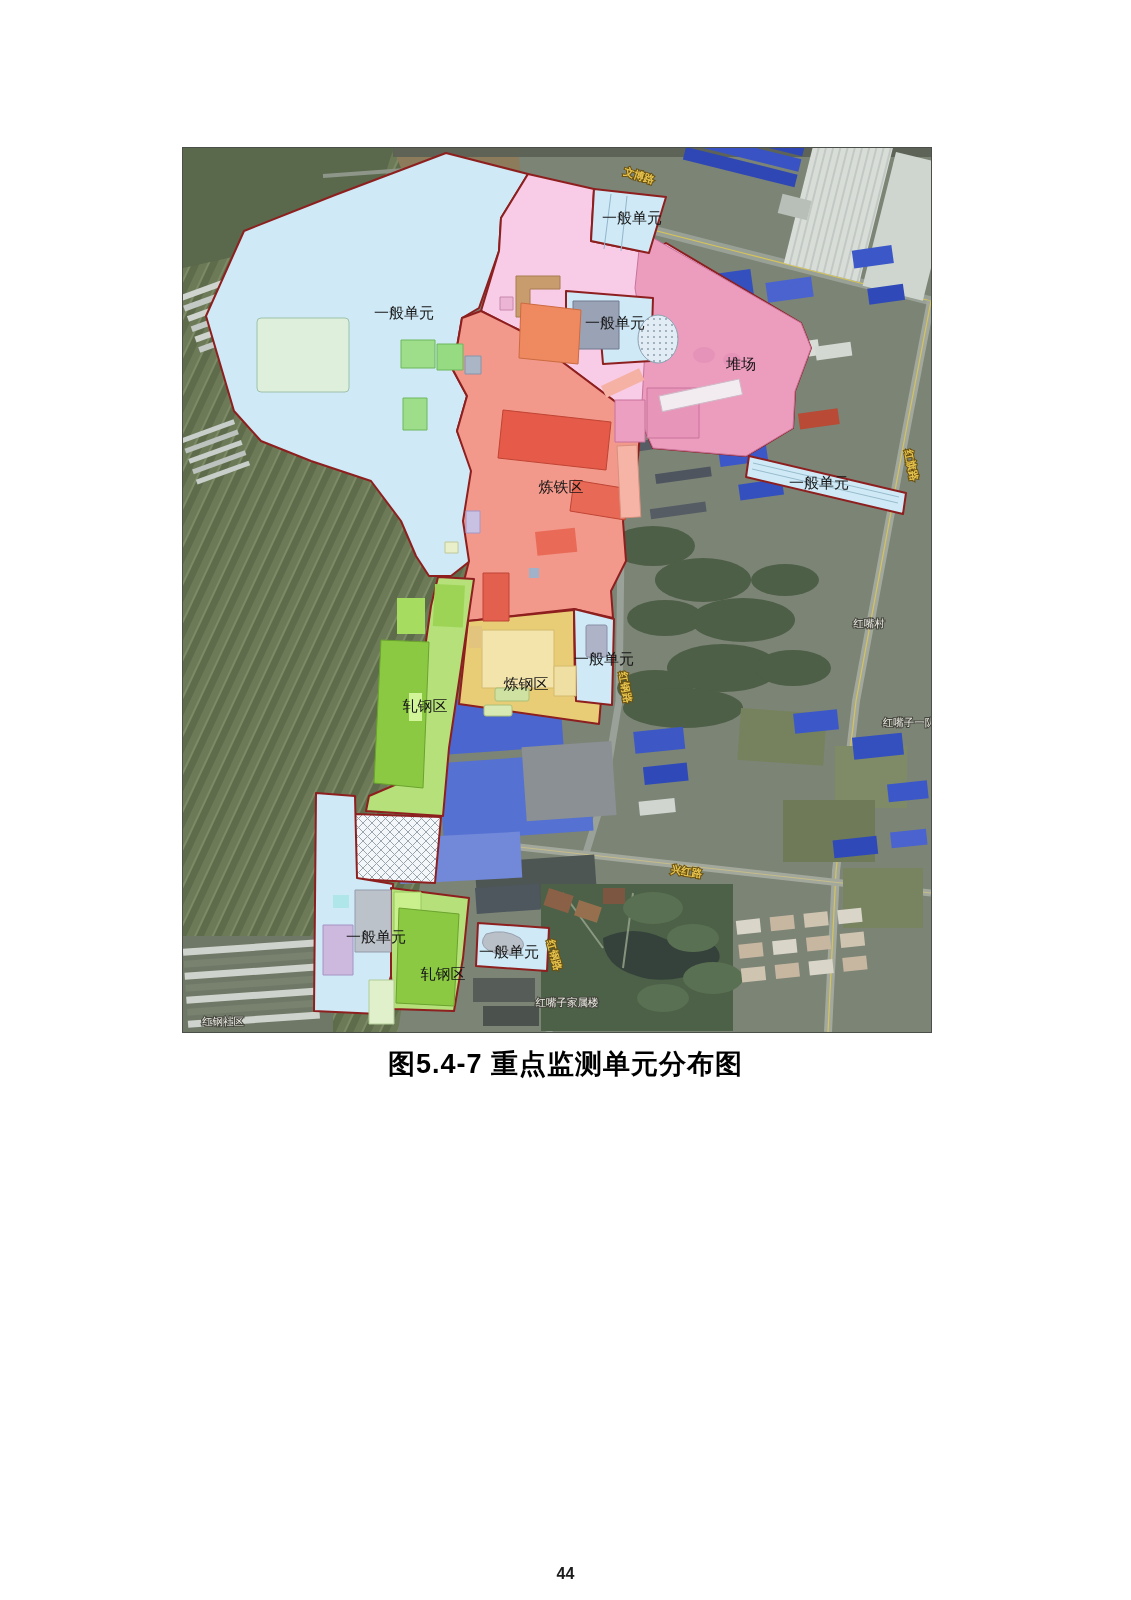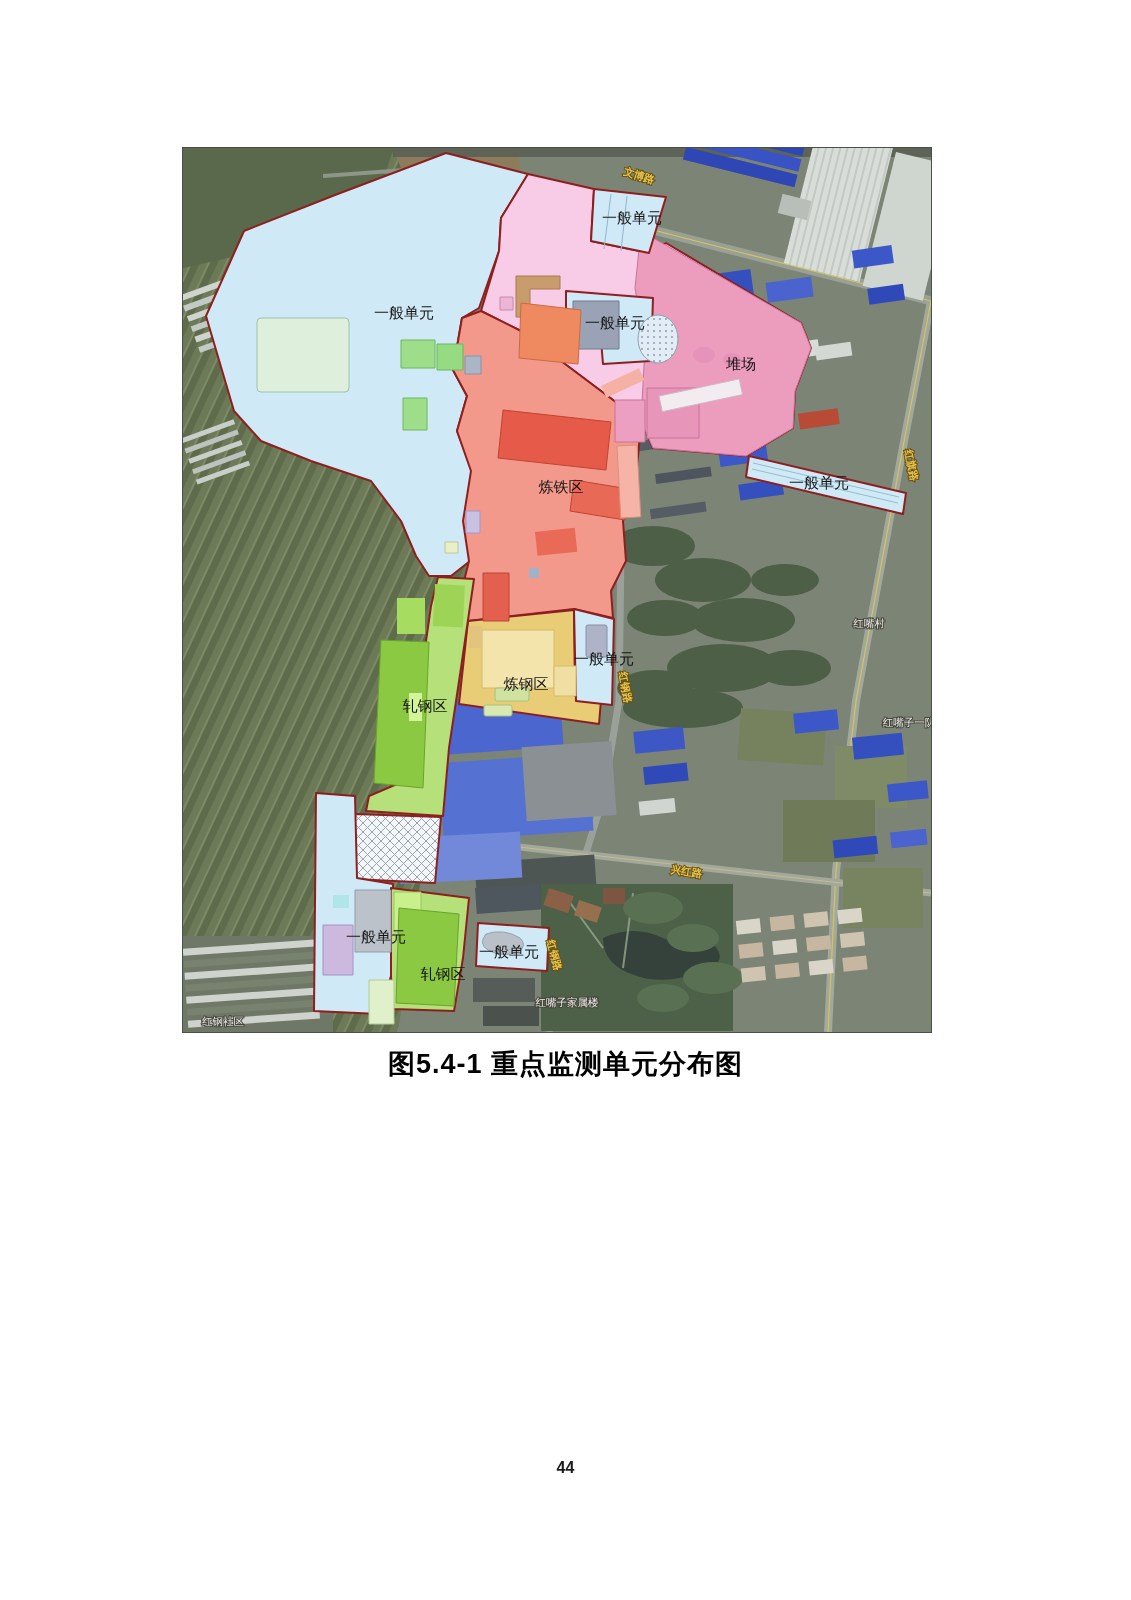--- a/index.html
+++ b/index.html
@@ -14,21 +14,21 @@
           font-family:"Liberation Sans",sans-serif;}
   .rlabel{font-size:10.5px;font-weight:bold;fill:#e7c44f;text-anchor:middle;
           paint-order:stroke;stroke:#6b5210;stroke-width:2px;
           font-family:"Liberation Sans",sans-serif;}
   .plabel{font-size:10.5px;fill:#edece4;text-anchor:middle;
           paint-order:stroke;stroke:#45463e;stroke-width:2px;
           font-family:"Liberation Sans",sans-serif;}
   .caption{position:absolute;left:0;top:1046px;width:1131px;text-align:center;
            font-size:27px;font-weight:bold;color:#000;letter-spacing:1px;
            font-family:"Liberation Sans",sans-serif;}
-  .pagenum{position:absolute;left:0;top:1459px;width:1131px;text-align:center;
+  .pagenum{position:absolute;left:0;top:1565px;width:1131px;text-align:center;
            font-size:16px;font-weight:bold;color:#1b1b1b;
            font-family:"Liberation Sans",sans-serif;}
 </style>
 </head>
 <body>
 
 <div class="page">
 
   <div class="map-wrap">
     <svg width="748" height="884" viewBox="0 0 748 884">
@@ -292,15 +292,15 @@
         <text class="rlabel" x="368" y="808" transform="rotate(75,368,808)">红钢路</text>
 
         <text class="plabel" x="686" y="479">红嘴村</text>
         <text class="plabel" x="726" y="578">红嘴子一队</text>
         <text class="plabel" x="384" y="858">红嘴子家属楼</text>
         <text class="plabel" x="40" y="877">红钢社区</text>
       </g>
     </svg>
   </div>
 
-  <div class="caption">图5.4-1 重点监测单元分布图</div>
+  <div class="caption">图5.4-7 重点监测单元分布图</div>
   <div class="pagenum">44</div>
 </div>
 
 </body></html>

